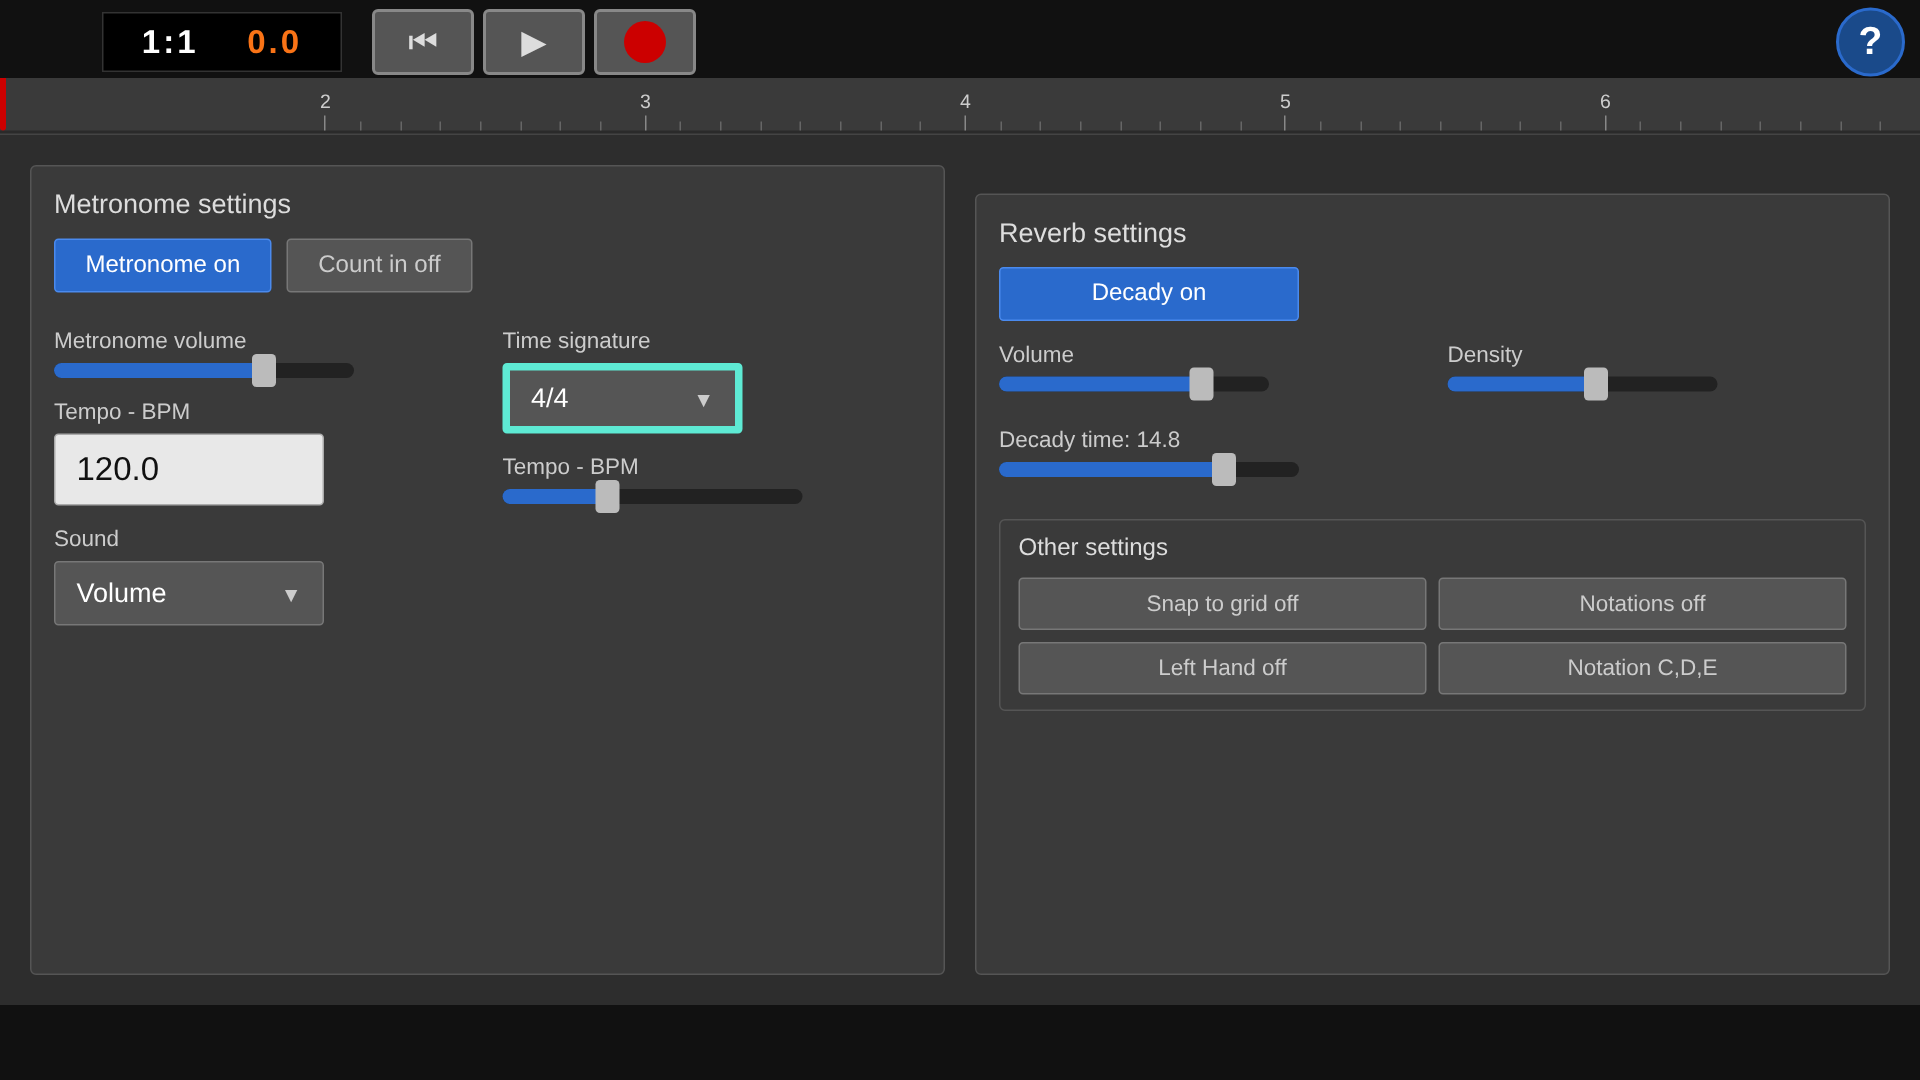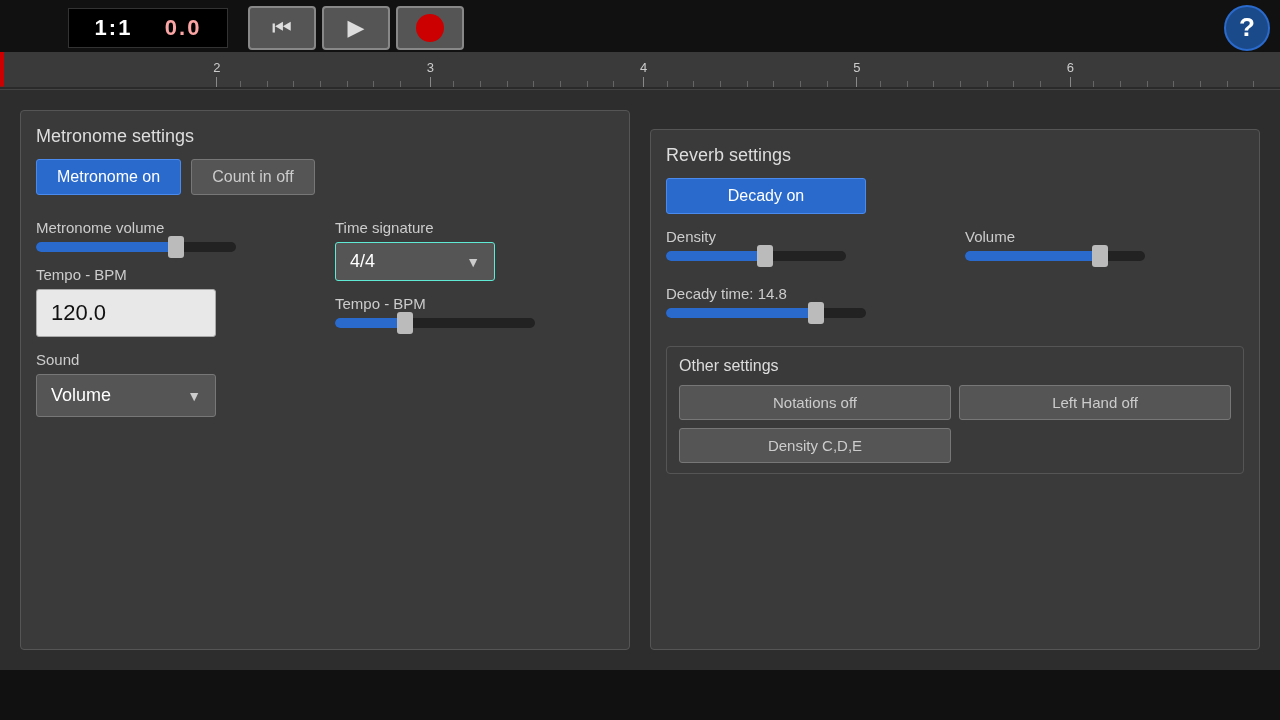--- a/index.html
+++ b/index.html
@@ -235,21 +235,21 @@
       gap: 20px;
     }
     .col {
       flex: 1;
       margin-top: 10px;
     }
 
     
     .dropdown-select {
       background: #555;
-      border: 1px solid #5eead4;
+      border: 5px solid #5eead4;
       color: #fff;
       font-size: 18px;
       padding: 8px 14px;
       border-radius: 3px;
       cursor: pointer;
       display: flex;
       align-items: center;
       justify-content: space-between;
       width: 160px;
       margin-bottom: 14px;
@@ -373,21 +373,21 @@
           <line x1="34.2" y1="7.8" x2="29" y2="13"></line>
           <line x1="13" y1="29" x2="7.8" y2="34.2"></line>
         </g>
       </svg>
     </span>
   </div>
 
   <div id="time-display">
     <span class="white">1:1</span>
     &nbsp;&nbsp;
-    <span style="color:#fca5a5;">0.0</span>
+    <span style="color:#f97316;">0.0</span>
   </div>
 
   <div id="transport-controls">
     <div class="transport-btn">
       <span style="font-size:22px; color:#ddd;">⏮</span>
     </div>
     <div class="transport-btn">
       <span style="font-size:22px; color:#ddd;">▶</span>
     </div>
     <div class="transport-btn" id="record-btn">
@@ -582,52 +582,53 @@
 
   <div id="reverb-panel">
     <div class="panel-title">Reverb settings</div>
 
     <div class="reverb-top">
       <div class="toggle-btn-on" style="width:200px;">Decady on</div>
     </div>
 
     <div class="reverb-sliders-row">
       <div class="reverb-slider-col">
+        <div class="field-label">Volume</div>
+        <div class="slider-container">
+          <div class="reverb-slider-track">
+            <div class="reverb-slider-fill" style="width:75%;"></div>
+            <div class="reverb-slider-thumb" style="left: calc(75% - 8px);"></div>
+          </div>
+        </div>
+      </div>
+      <div class="reverb-slider-col">
         <div class="field-label">Density</div>
         <div class="slider-container">
           <div class="reverb-slider-track">
             <div class="reverb-slider-fill" style="width:55%;"></div>
             <div class="reverb-slider-thumb" style="left: calc(55% - 8px);"></div>
           </div>
         </div>
       </div>
-      <div class="reverb-slider-col">
-        <div class="field-label">Volume</div>
-        <div class="slider-container">
-          <div class="reverb-slider-track">
-            <div class="reverb-slider-fill" style="width:75%;"></div>
-            <div class="reverb-slider-thumb" style="left: calc(75% - 8px);"></div>
-          </div>
-        </div>
-      </div>
     </div>
 
     <div class="field-label">Decady time: 14.8</div>
     <div class="slider-container">
       <div class="reverb-slider-track" style="width:200px;">
         <div class="reverb-slider-fill" style="width:75%;"></div>
         <div class="reverb-slider-thumb" style="left: calc(75% - 8px);"></div>
       </div>
     </div>
 
     <div id="other-settings">
       <div class="other-settings-title">Other settings</div>
       <div class="other-btn-grid">
+        <div class="other-btn">Snap to grid off</div>
         <div class="other-btn">Notations off</div>
         <div class="other-btn">Left Hand off</div>
-        <div class="other-btn">Density C,D,E</div>
+        <div class="other-btn">Notation C,D,E</div>
       </div>
     </div>
   </div>
 
 </div>
 
 <div id="bottom-area"></div>
 
 </body></html>

